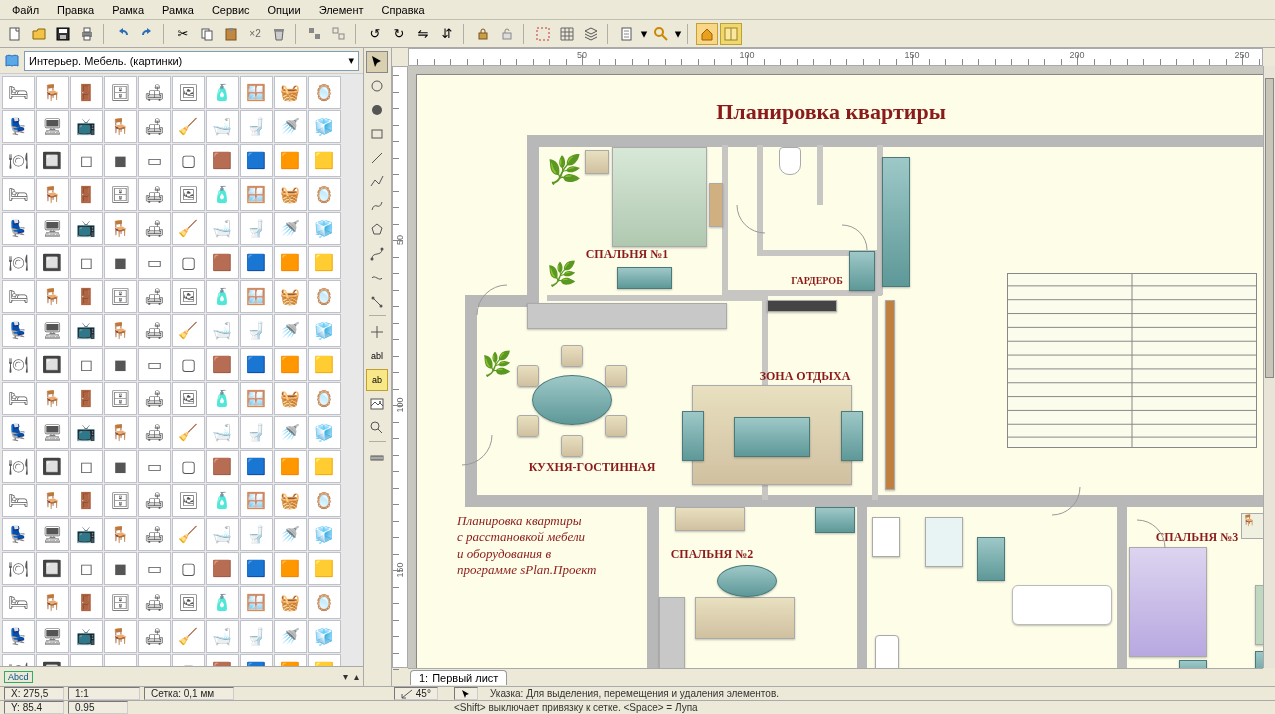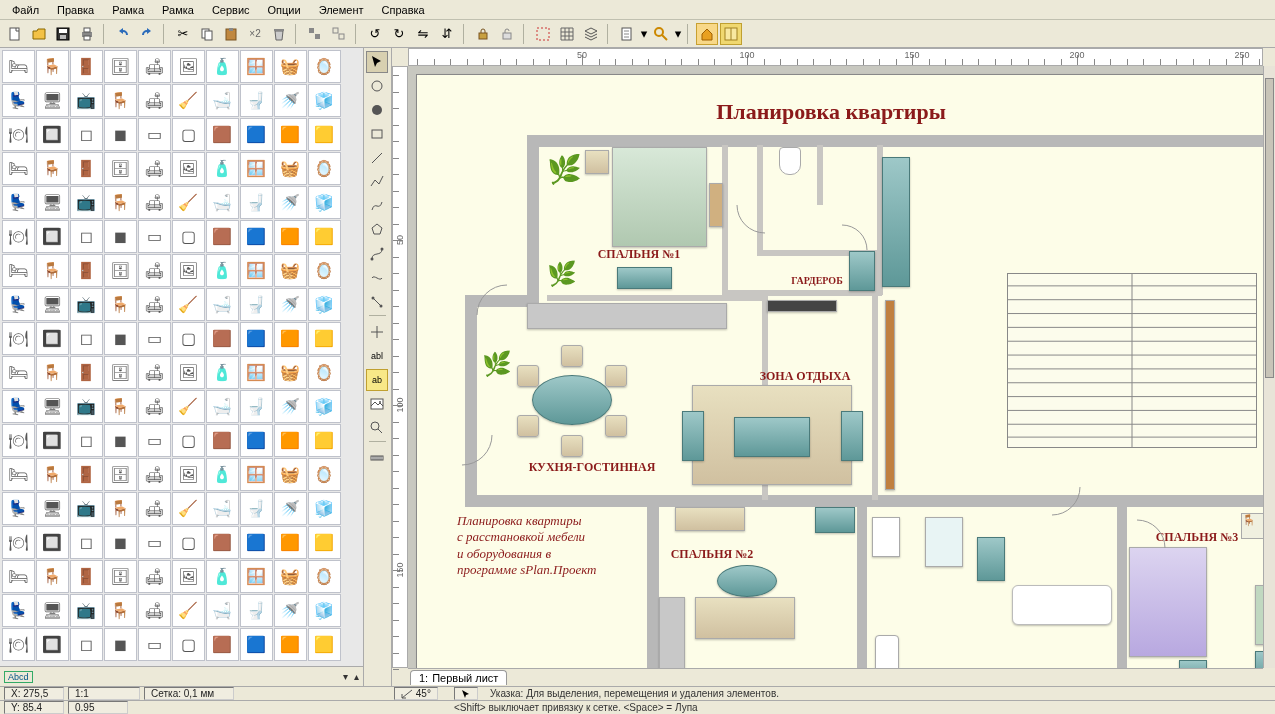--- a/index.html
+++ b/index.html
@@ -424,20 +424,28 @@
       <svg viewBox="0 0 16 16">
         <rect x="2" y="2" width="12" height="12" fill="#f8e8a0" stroke="#a08020"></rect>
         <path d="M8 2v12" stroke="#a08020"></path>
       </svg>
     </div>
 </div>
 
 <div class="main-area">
 
   <div class="left-panel">
+    <div class="lib-selector">
+      <svg class="lib-icon" viewBox="0 0 16 16">
+          <path d="M2 3c2-1 4-1 6 0 2-1 4-1 6 0v10c-2-1-4-1-6 0-2-1-4-1-6 0z" fill="#5aa8e8" stroke="#2a6bba"></path>
+        </svg>
+      <div class="lib-dropdown">
+          <span>Интерьер. Мебель. (картинки)</span>
+        </div>
+    </div>
     <div class="lib-grid" id="libgrid">
         <div class="lib-cell">🛏</div>
         <div class="lib-cell">🪑</div>
         <div class="lib-cell">🚪</div>
         <div class="lib-cell">🗄</div>
         <div class="lib-cell">🛋</div>
         <div class="lib-cell">🖼</div>
         <div class="lib-cell">🧴</div>
         <div class="lib-cell">🪟</div>
         <div class="lib-cell">🧺</div>
@@ -914,21 +922,21 @@
         <div class="furn teal" style="left:560px; top:462px; width:28px; height:44px;"></div>
         <div class="furn" style="left:595px; top:510px; width:100px; height:40px; background:#fff; border:1px solid #bbb; border-radius:6px;"></div>
         <div class="furn" style="left:458px; top:560px; width:24px; height:46px; background:#fff; border:1px solid #aaa; border-radius:4px;"></div>
 
         <div class="furn" style="left:712px; top:472px; width:78px; height:110px; background:linear-gradient(#dcd4f0,#b8a8e0);"></div>
         <div class="furn teal" style="left:762px; top:585px; width:28px; height:22px;"></div>
         <div class="furn" style="left:838px; top:510px; width:16px; height:60px; background:#c0d8c0;"></div>
         <div class="furn teal" style="left:838px; top:576px; width:16px; height:30px;"></div>
         <div style="position:absolute; left:824px; top:438px; width:26px; height:26px; border:1px solid #aaa; background:#f0f0e0;">🪑</div>
 
-        <div class="room-label" style="left:222px; top:172px;">СПАЛЬНЯ №1</div>
+        <div class="room-label" style="left:210px; top:172px;">СПАЛЬНЯ №1</div>
         <div class="room-label" style="left:400px; top:200px; font-size:10px;">ГАРДЕРОБ</div>
         <div class="room-label" style="left:388px; top:294px;">ЗОНА ОТДЫХА</div>
         <div class="room-label" style="left:175px; top:385px;">КУХНЯ-ГОСТИННАЯ</div>
         <div class="room-label" style="left:295px; top:472px;">СПАЛЬНЯ №2</div>
         <div class="room-label" style="left:780px; top:455px;">СПАЛЬНЯ №3</div>
 
         <div class="side-text" style="left:40px; top:438px; width:190px;" id="sidetext">Планировка квартиры<br>с расстановкой мебели<br>и оборудования в<br>программе sPlan.Проект</div>
 
         <svg style="position:absolute; left:0; top:0;" width="870" height="640">
           <g fill="none" stroke="#999" stroke-width="1">

